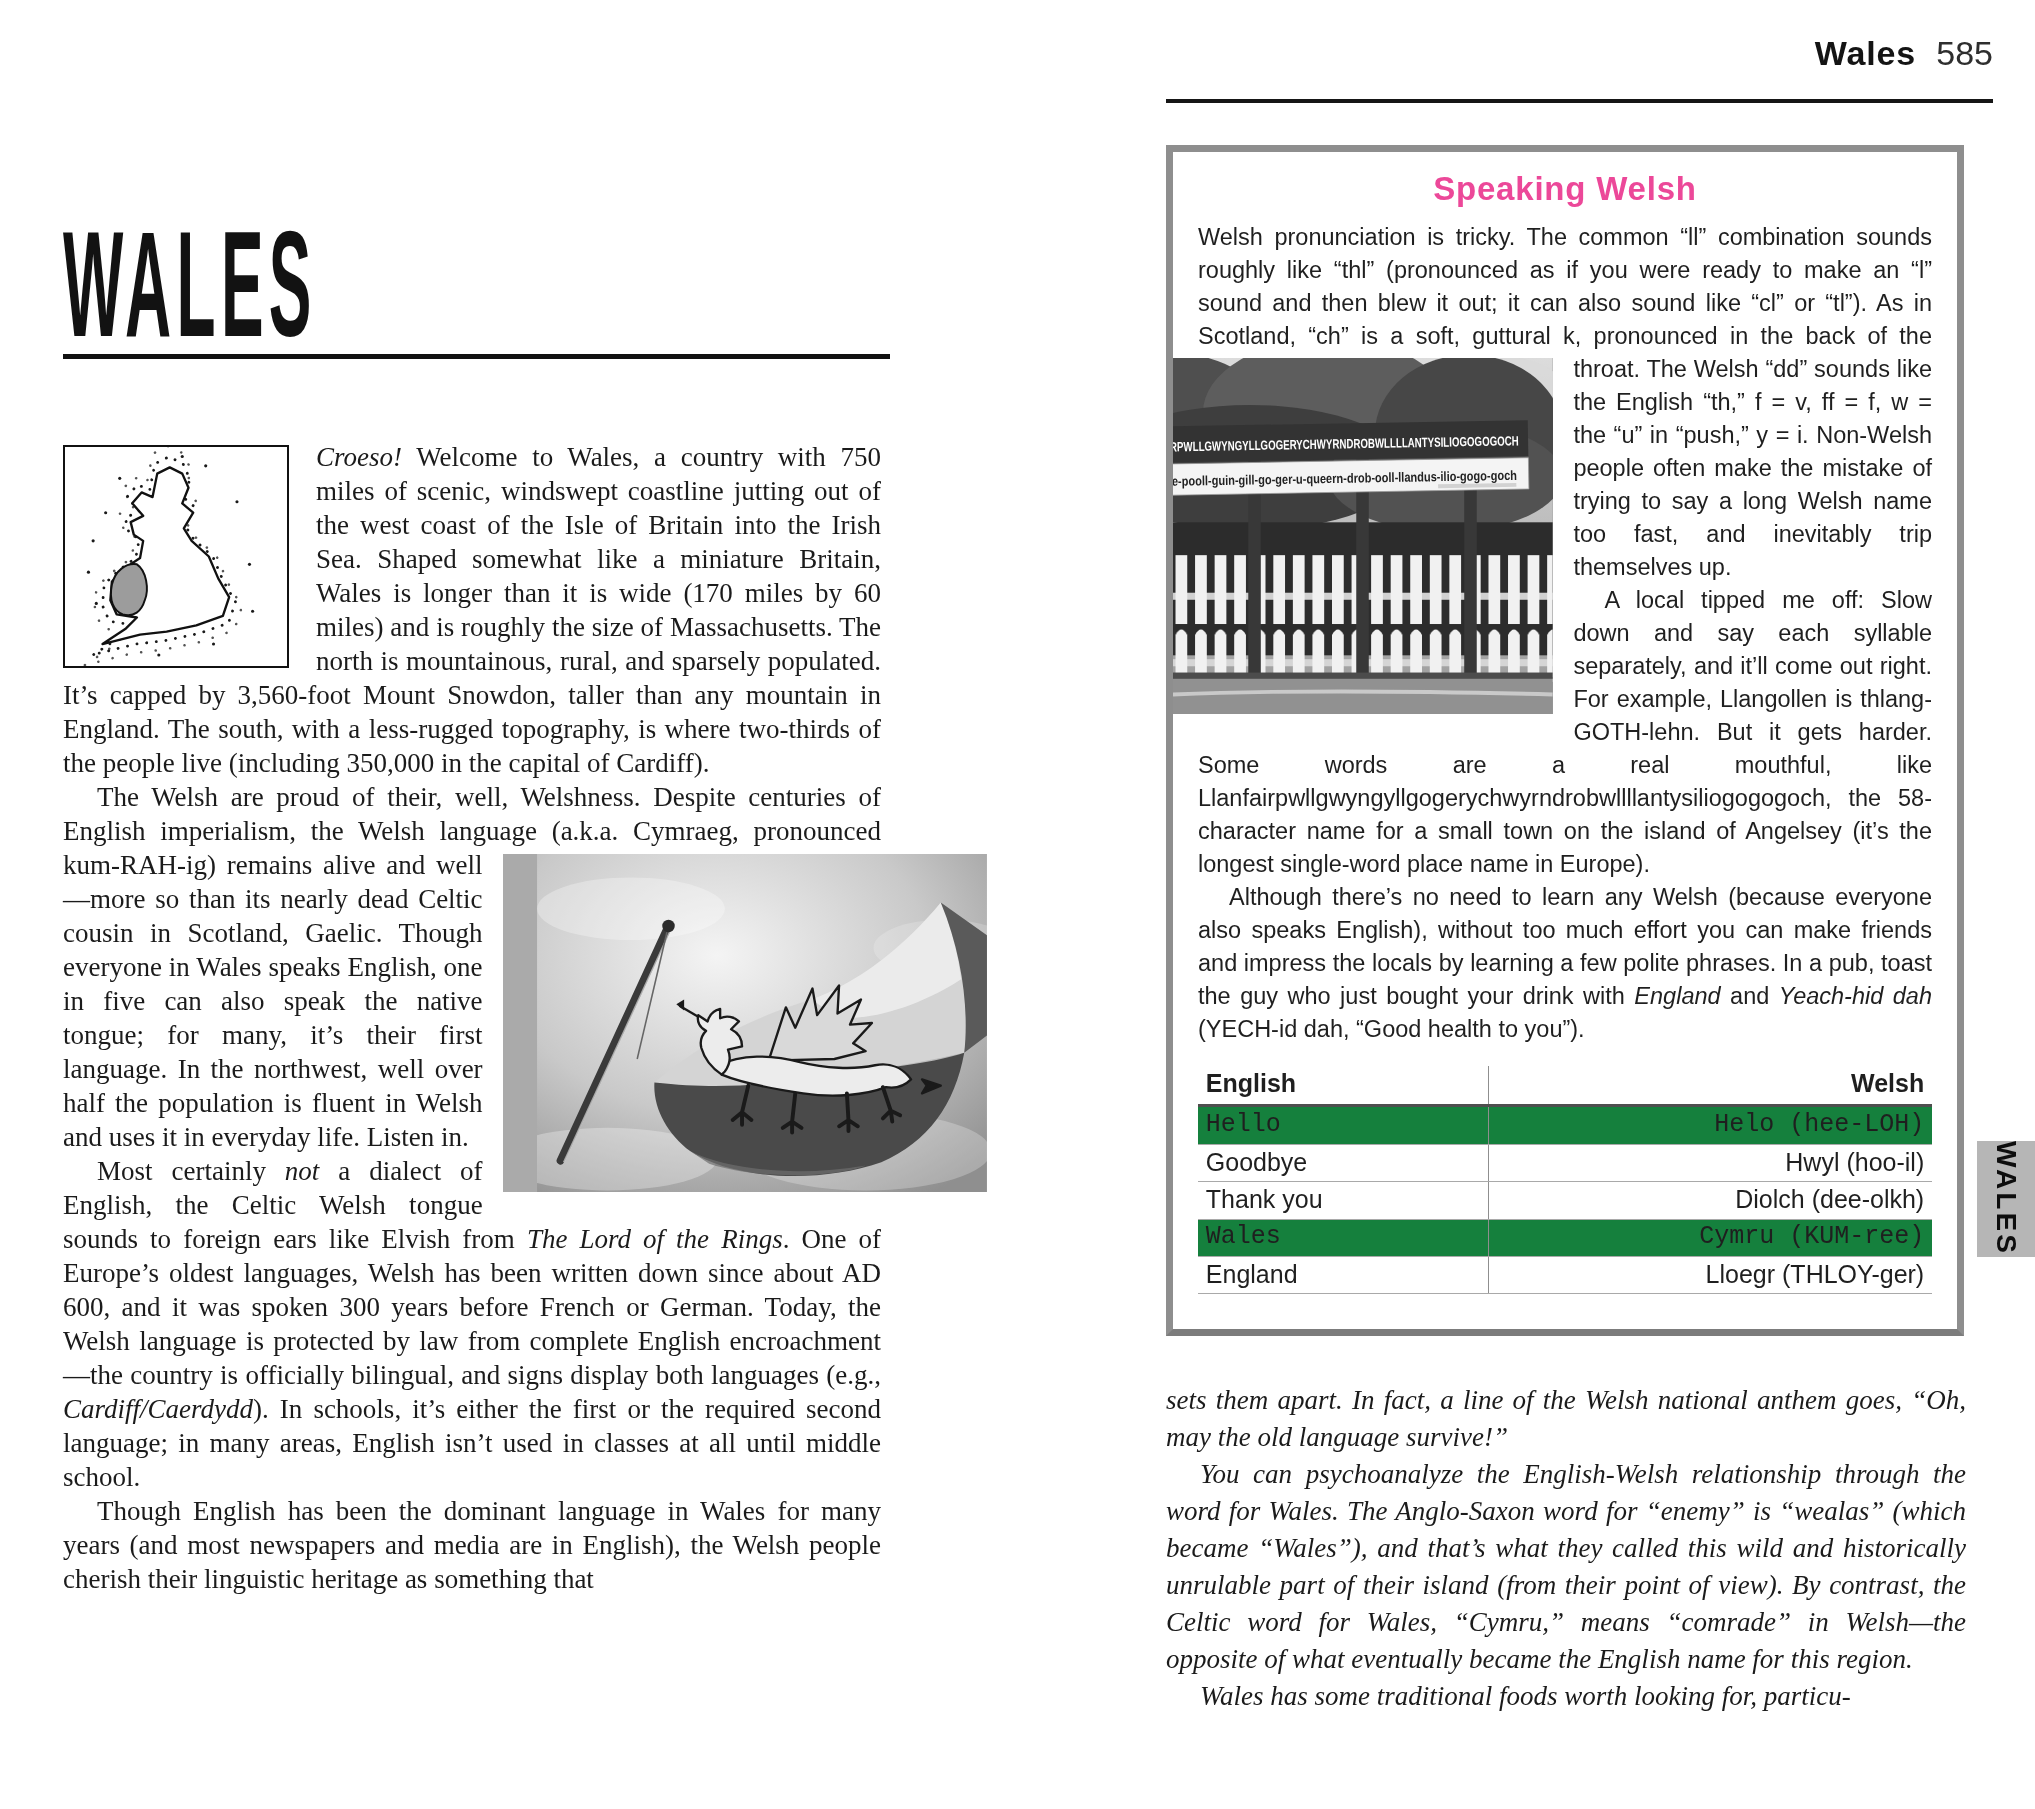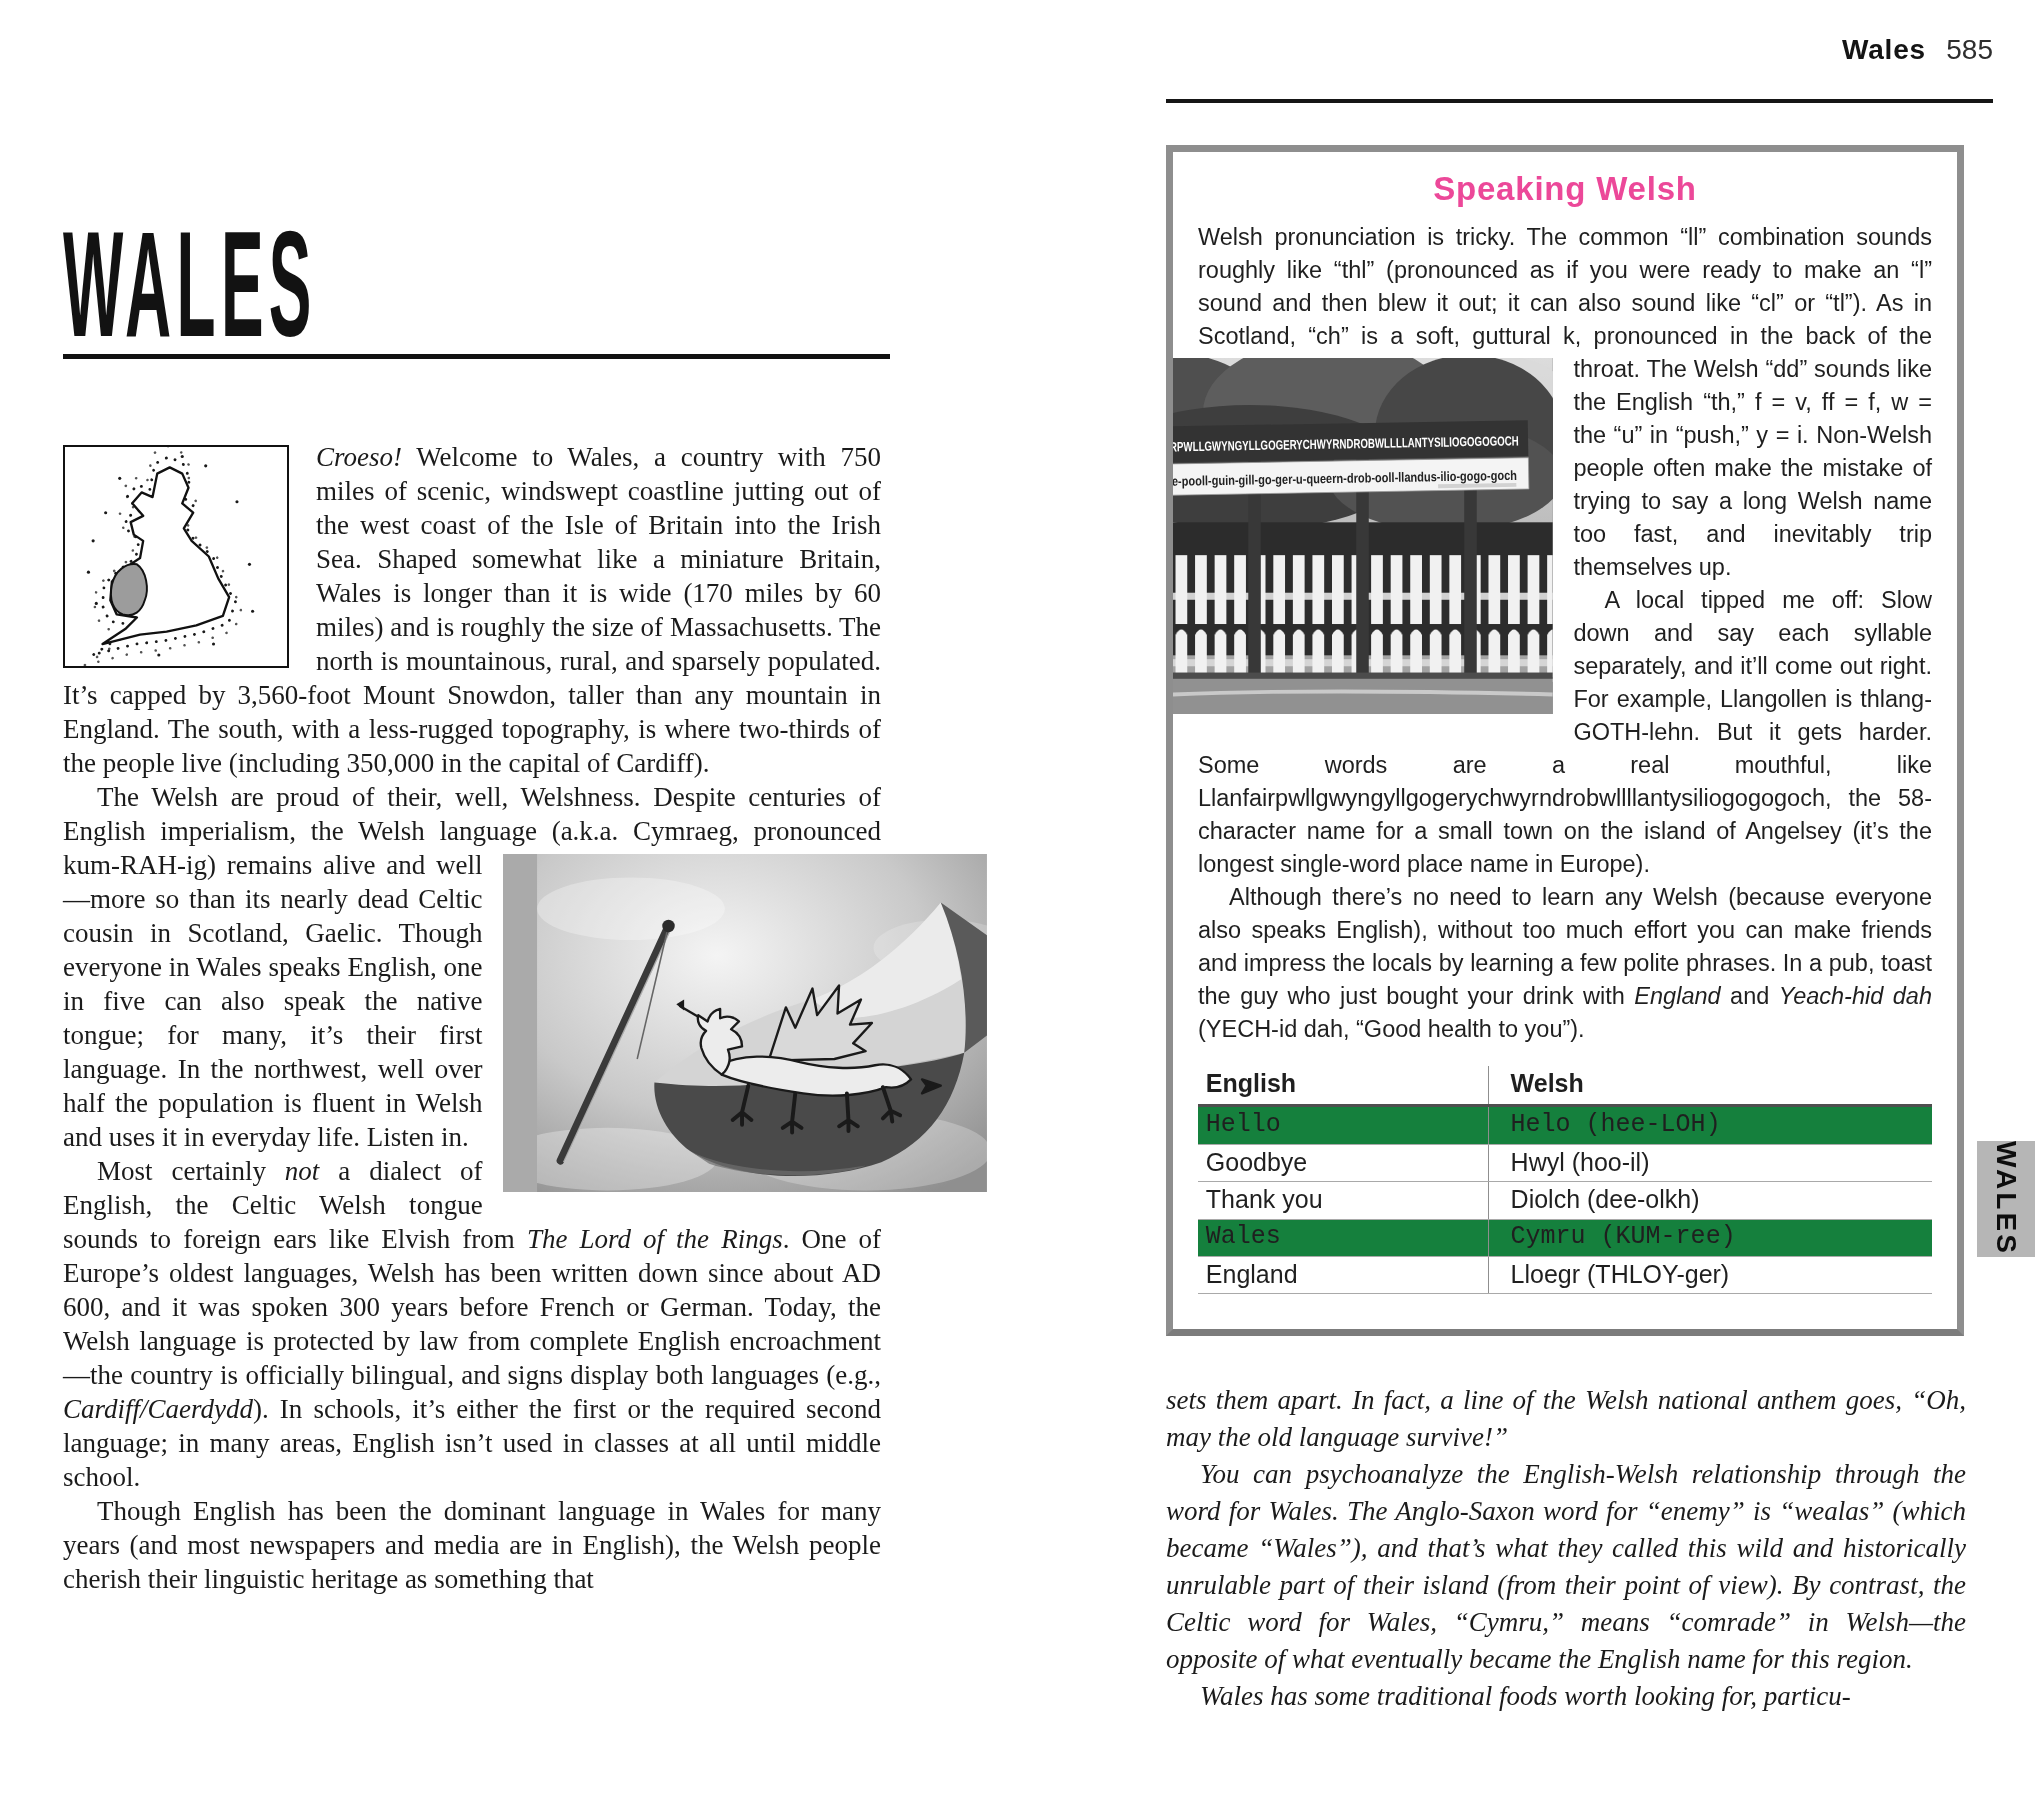--- a/index.html
+++ b/index.html
@@ -1,21 +1,21 @@
 <!DOCTYPE html>
 <html style="font-size:12.5px"><head>
 <meta charset="utf-8">
 <style>
   html,body{margin:0;padding:0;background:#ffffff;}
   .page{position:relative;width:2035px;height:1809px;background:#fff;overflow:hidden;
         font-family:"Liberation Serif","DejaVu Serif",serif;color:#1b1b1b;}
 
   
   .page-header{position:absolute;top:34px;left:1166px;width:827px;text-align:right;
-               font-family:"Liberation Sans","DejaVu Sans",sans-serif;font-size:28px;color:#141414;}
+               font-family:"Liberation Sans","DejaVu Sans",sans-serif;font-size:34px;color:#141414;}
   .page-header .section{font-weight:700;letter-spacing:0.8px;}
   .page-header .pageno{font-weight:400;margin-left:20.4px;color:#2e2e2e;}
   .header-rule{position:absolute;top:99px;left:1166px;width:827px;height:3.9px;background:#161616;}
 
   
   .wales-title{position:absolute;top:210px;left:63px;height:157px;}
   .wales-title span{display:inline-block;font-family:"Liberation Sans","DejaVu Sans",sans-serif;
        font-weight:700;font-size:94px;line-height:1;letter-spacing:7.8px;color:#121212;
        transform:scale(0.68,1.6);transform-origin:0 0;white-space:nowrap;}
   .title-rule{position:absolute;top:354px;left:63px;width:827px;height:4.7px;background:#111;}
@@ -40,21 +40,21 @@
   .s-indent{text-indent:31px;}
   .sidebar-title{font-size:33px;font-weight:700;color:#ec4899;text-align:center;
                  letter-spacing:0.8px;margin:4.7px 0 15.7px 0;}
   .sign-photo{float:left;width:460px;height:356px;margin:4.7px 20.4px 7.8px -105px;background:#9c9c9c;}
 
   
   .phrase-table{width:100%;border-collapse:collapse;margin-top:20.4px;
                 font-size:25px;line-height:27px;text-align:left;}
   .phrase-table th{font-weight:700;padding:3.1px 7.8px 7.8px 7.8px;border-bottom:3.1px solid #4f4f4f;}
   .phrase-table td{padding:3.9px 7.8px 5.5px 7.8px;border-bottom:1.6px solid #a9a9a9;}
-  .phrase-table .cy{border-left:1.6px solid #8f8f8f;padding-left:22px;}
+  .phrase-table .cy{border-left:1.6px solid #8f8f8f;padding-left:22px;text-align:right;}
   .phrase-table .col-en{width:274px;}
   .phrase-table tr.shaded td{background:#15803d;font-family:Liberation Mono, monospace;}
 
   
   .right-bottom{position:absolute;left:1166px;top:1382px;width:800px;
                 font-size:27px;line-height:37px;text-align:justify;}
   .right-bottom p{margin:0;font-style:italic;}
 
   
   .side-tab{position:absolute;left:1977px;top:1141px;width:58px;height:116px;background:#b6b6b6;

